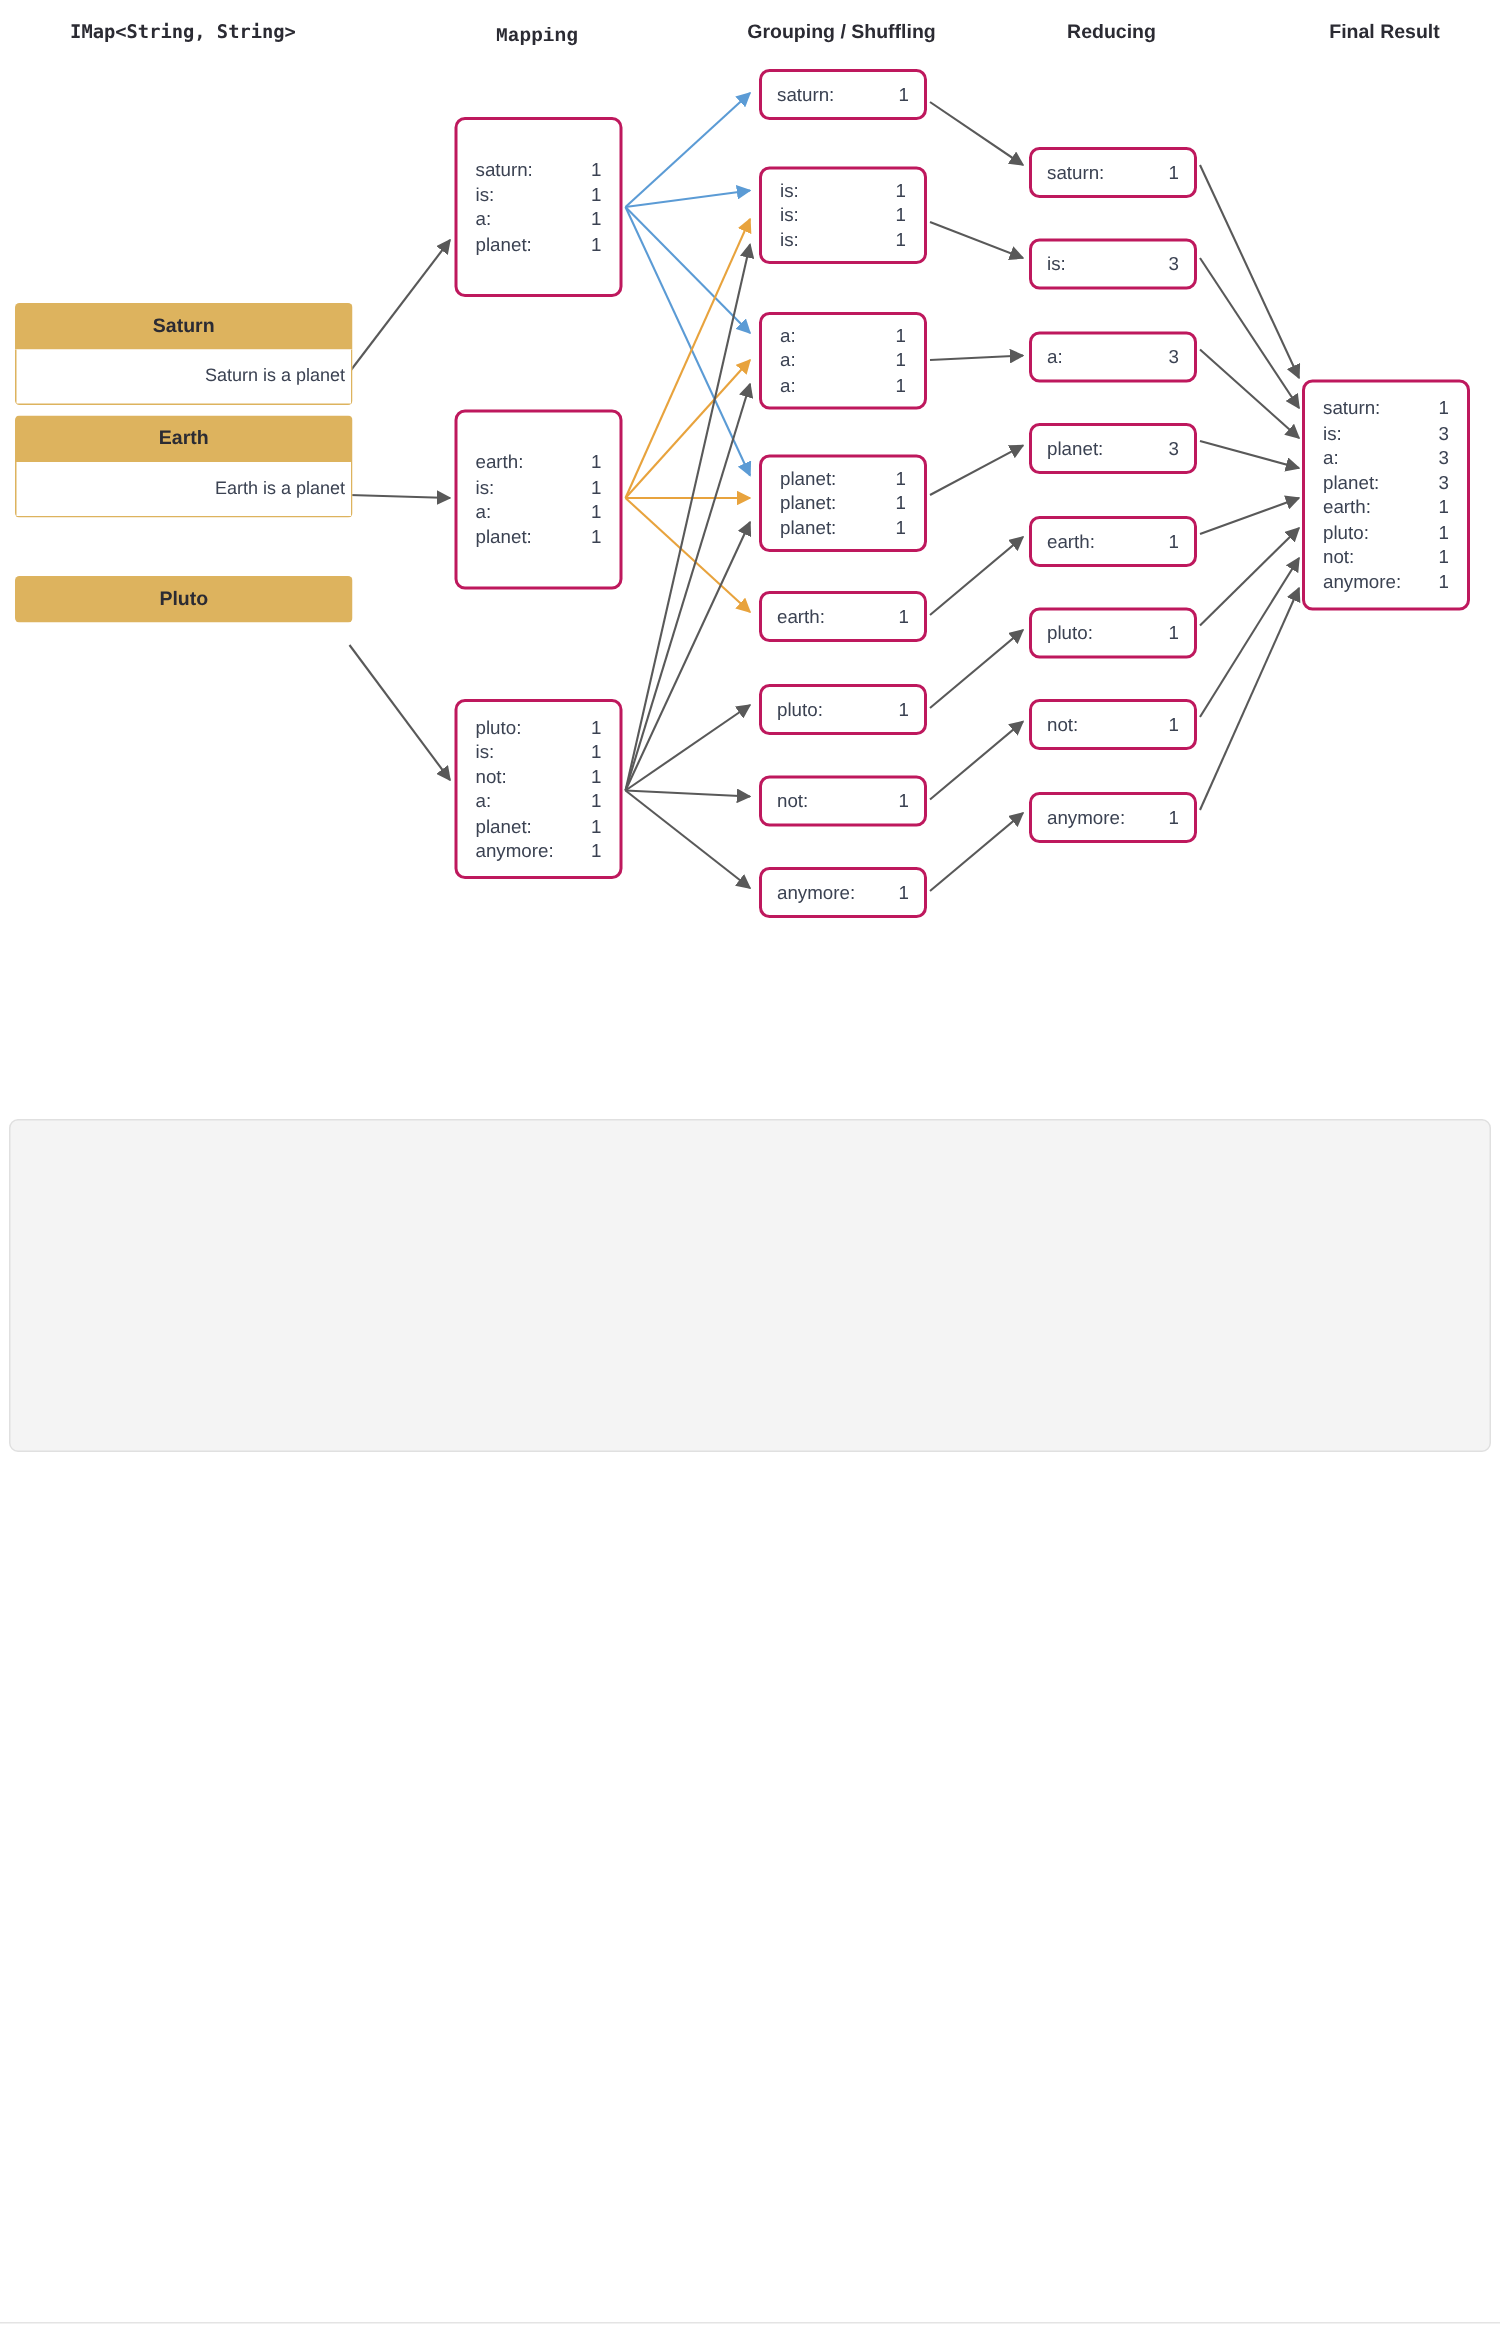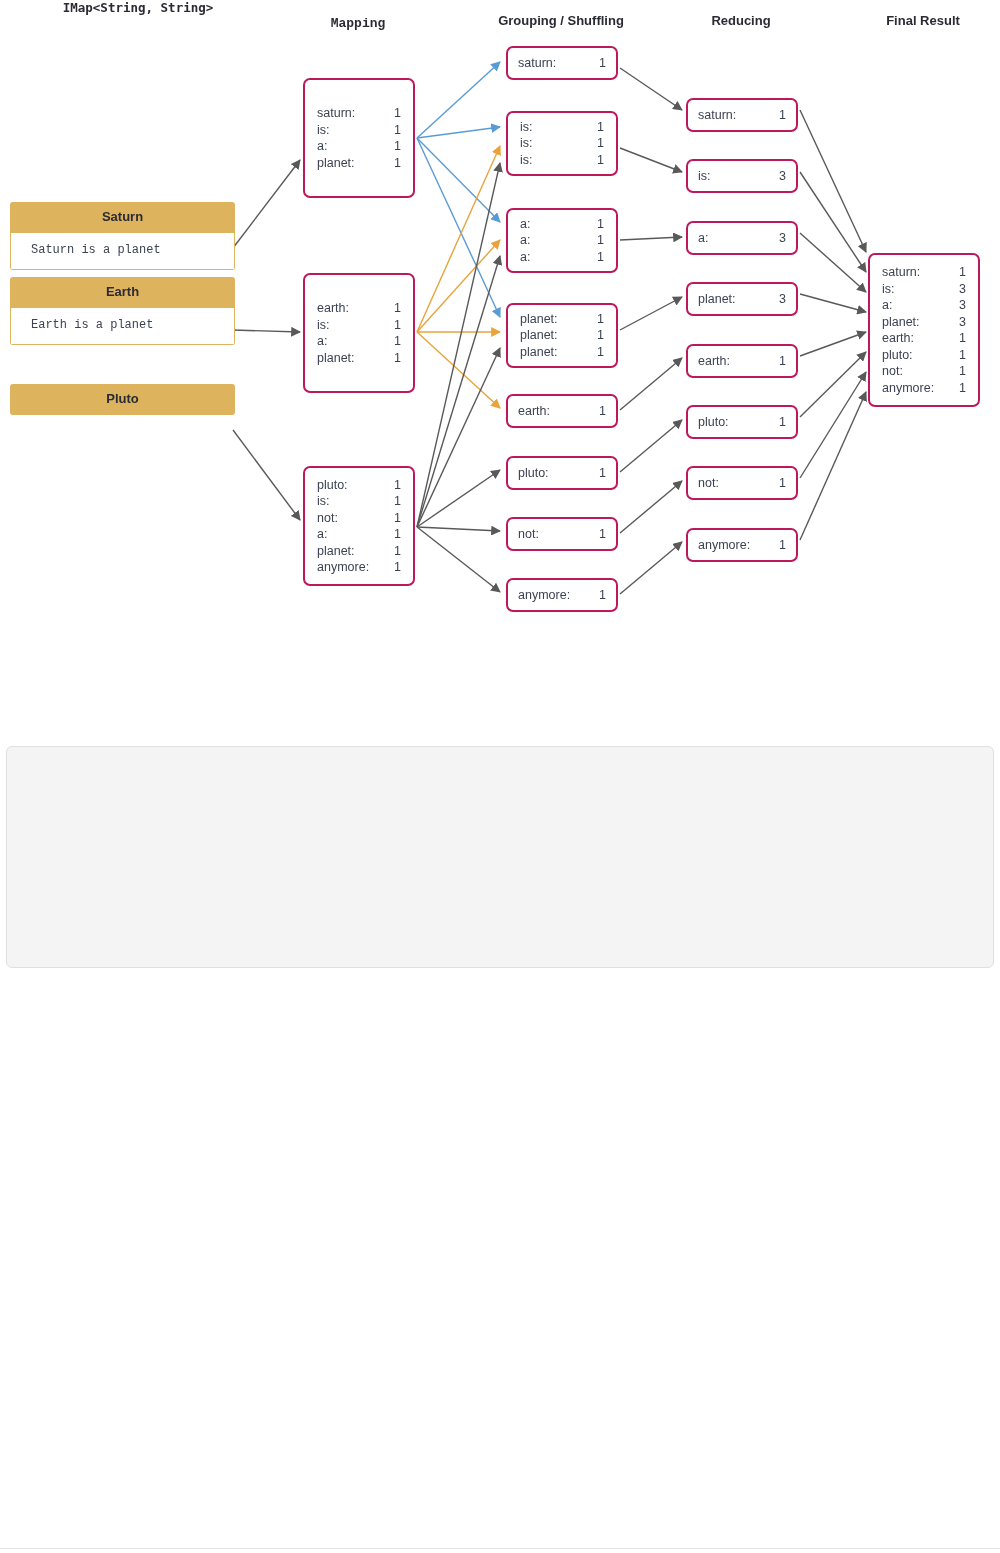--- a/index.html
+++ b/index.html
@@ -62,24 +62,23 @@
     text-align: center;
     padding: 8px 4px 9px 4px;
     line-height: 1.1;
   }
   .src-card .src-body {
     background: #ffffff;
     border: 1px solid #ddb35e;
     border-top: none;
     color: #3b4252;
     font-size: 12px;
-    text-align: left;
-    padding: 11px 4px 12px 20px;
+    text-align: right;
+    padding: 11px 4px 12px 0;
     line-height: 1.1;
-    font-family: Liberation Mono, monospace;
   }
   
   .kvbox {
     position: absolute;
     box-sizing: border-box;
     background: #ffffff;
     border: 2px solid #be185d;
     border-radius: 7px;
     padding: 6px 10px;
     display: flex;
@@ -168,21 +167,21 @@
         <line x1="800" y1="172" x2="866" y2="272" stroke="#595959" stroke-width="1.4" marker-end="url(#arw0)"></line>
         <line x1="800" y1="233" x2="866" y2="292" stroke="#595959" stroke-width="1.4" marker-end="url(#arw0)"></line>
         <line x1="800" y1="294" x2="866" y2="312" stroke="#595959" stroke-width="1.4" marker-end="url(#arw0)"></line>
         <line x1="800" y1="356" x2="866" y2="332" stroke="#595959" stroke-width="1.4" marker-end="url(#arw0)"></line>
         <line x1="800" y1="417" x2="866" y2="352" stroke="#595959" stroke-width="1.4" marker-end="url(#arw0)"></line>
         <line x1="800" y1="478" x2="866" y2="372" stroke="#595959" stroke-width="1.4" marker-end="url(#arw0)"></line>
         <line x1="800" y1="540" x2="866" y2="392" stroke="#595959" stroke-width="1.4" marker-end="url(#arw0)"></line>
       </svg>
 
     <div id="headers-layer">
-        <div class="col-header mono" style="left: 122px; top: 0; margin-left: 16px;">IMap&lt;String, String&gt;</div>
+        <div class="col-header mono" style="left: 122px; top: 13px;">IMap&lt;String, String&gt;</div>
         <div class="col-header" style="left: 358px; top: 16px; font-family: Liberation Mono, monospace;">Mapping</div>
         <div class="col-header" style="left: 561px; top: 13px;">Grouping / Shuffling</div>
         <div class="col-header" style="left: 741px; top: 13px;">Reducing</div>
         <div class="col-header" style="left: 923px; top: 13px;">Final Result</div>
       </div>
 
     <div id="source-layer">
         <div class="src-card" style="left: 10px; top: 202px;">
           <div class="src-title">Saturn</div>
           <div class="src-body">Saturn is a planet</div>

